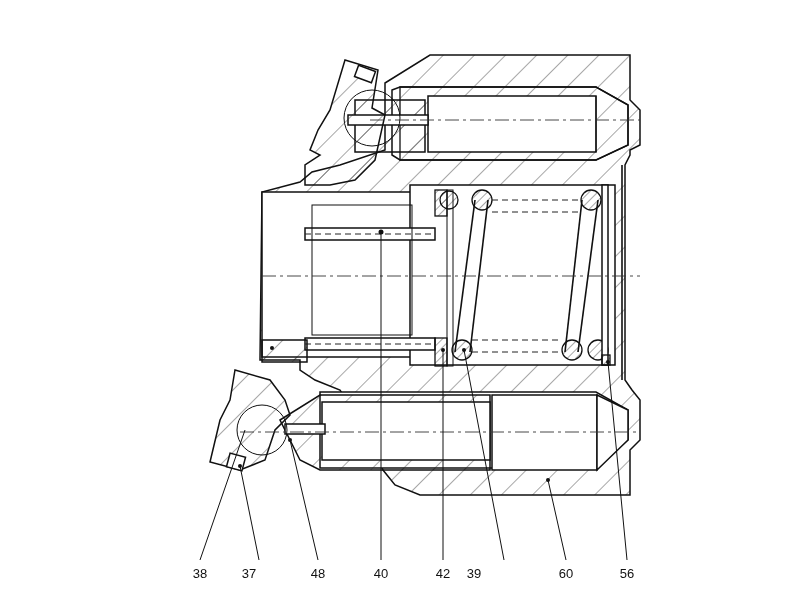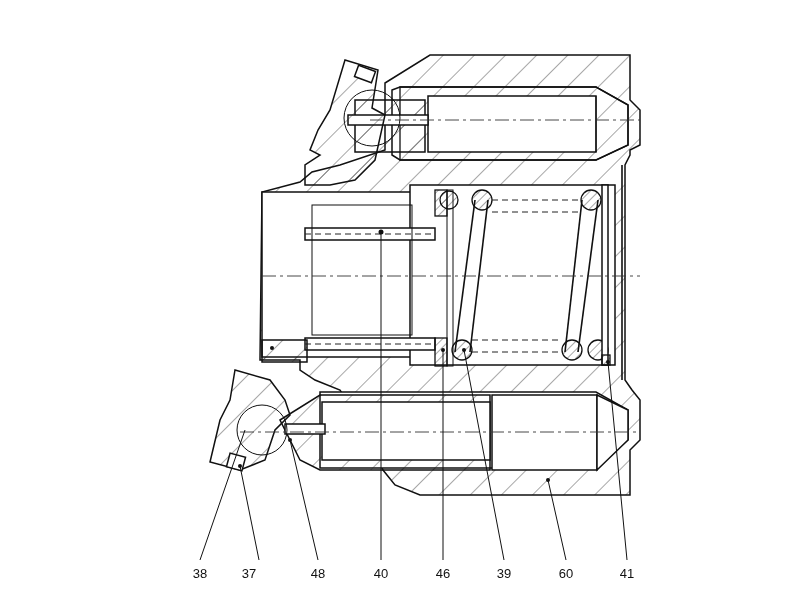--- a/index.html
+++ b/index.html
@@ -129,17 +129,17 @@
     <line class="ld" x1="627" y1="560" x2="608" y2="362"></line>
     <circle cx="608" cy="362" r="2" fill="#111"></circle>
     <circle cx="272" cy="348" r="2" fill="#111"></circle>
   </g>
 </svg>
 
   <span class="lbl" style="left:200px">38</span>
   <span class="lbl" style="left:249px">37</span>
   <span class="lbl" style="left:318px">48</span>
   <span class="lbl" style="left:381px">40</span>
-  <span class="lbl" style="left:443px">46</span>
-  <span class="lbl" style="left:504px">39</span>
+  <span class="lbl" style="left:443px">42</span>
+  <span class="lbl" style="left:474px">39</span>
   <span class="lbl" style="left:566px">60</span>
-  <span class="lbl" style="left:627px">41</span>
+  <span class="lbl" style="left:627px">56</span>
 </div>
 
 </body></html>

